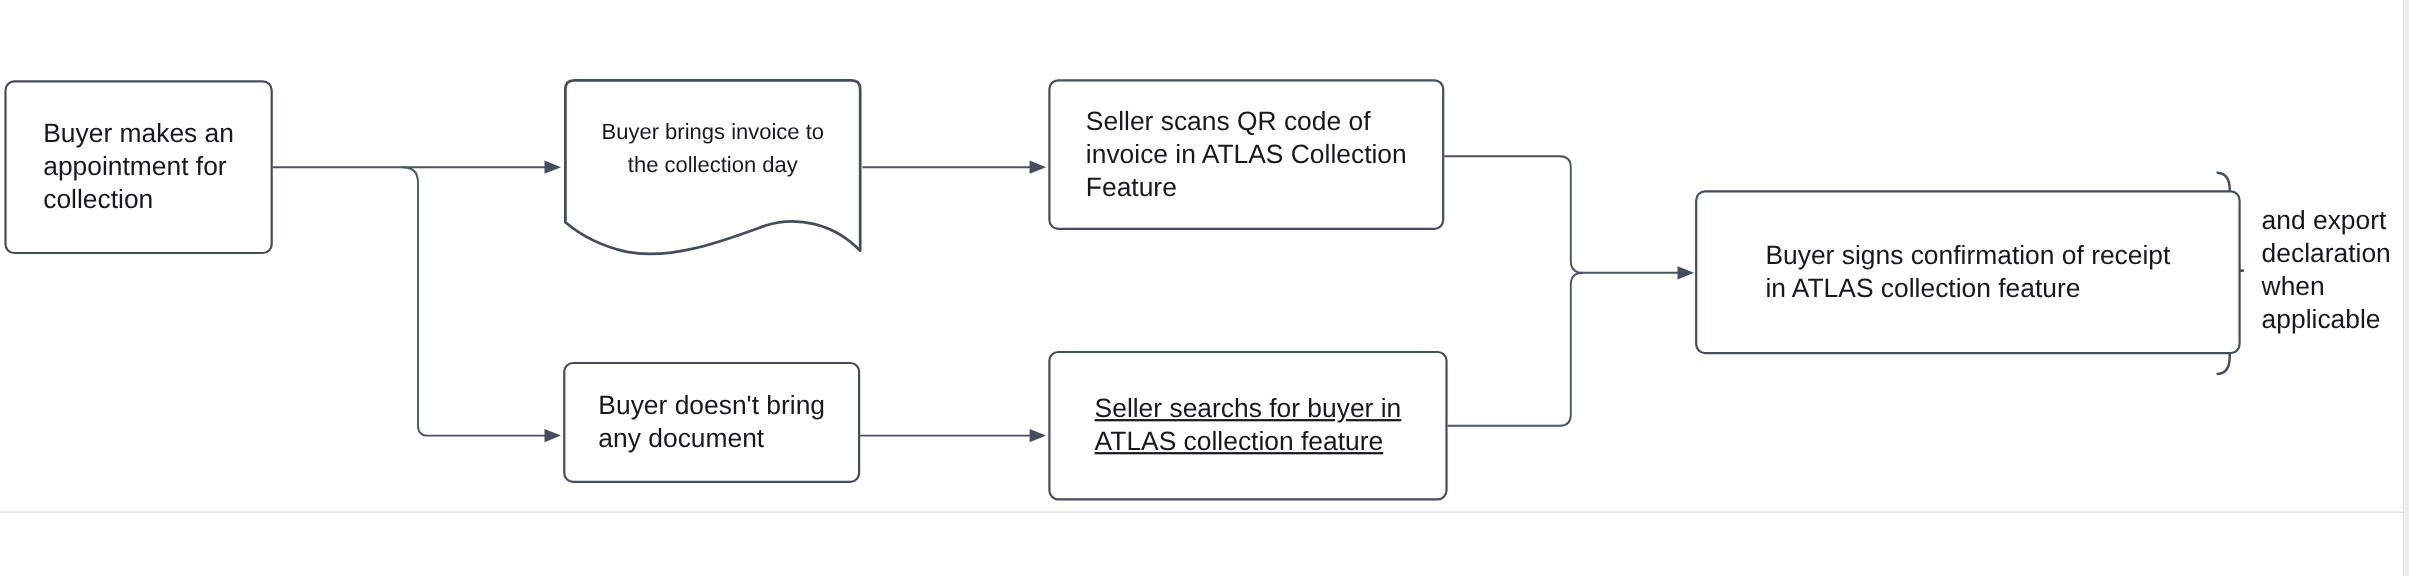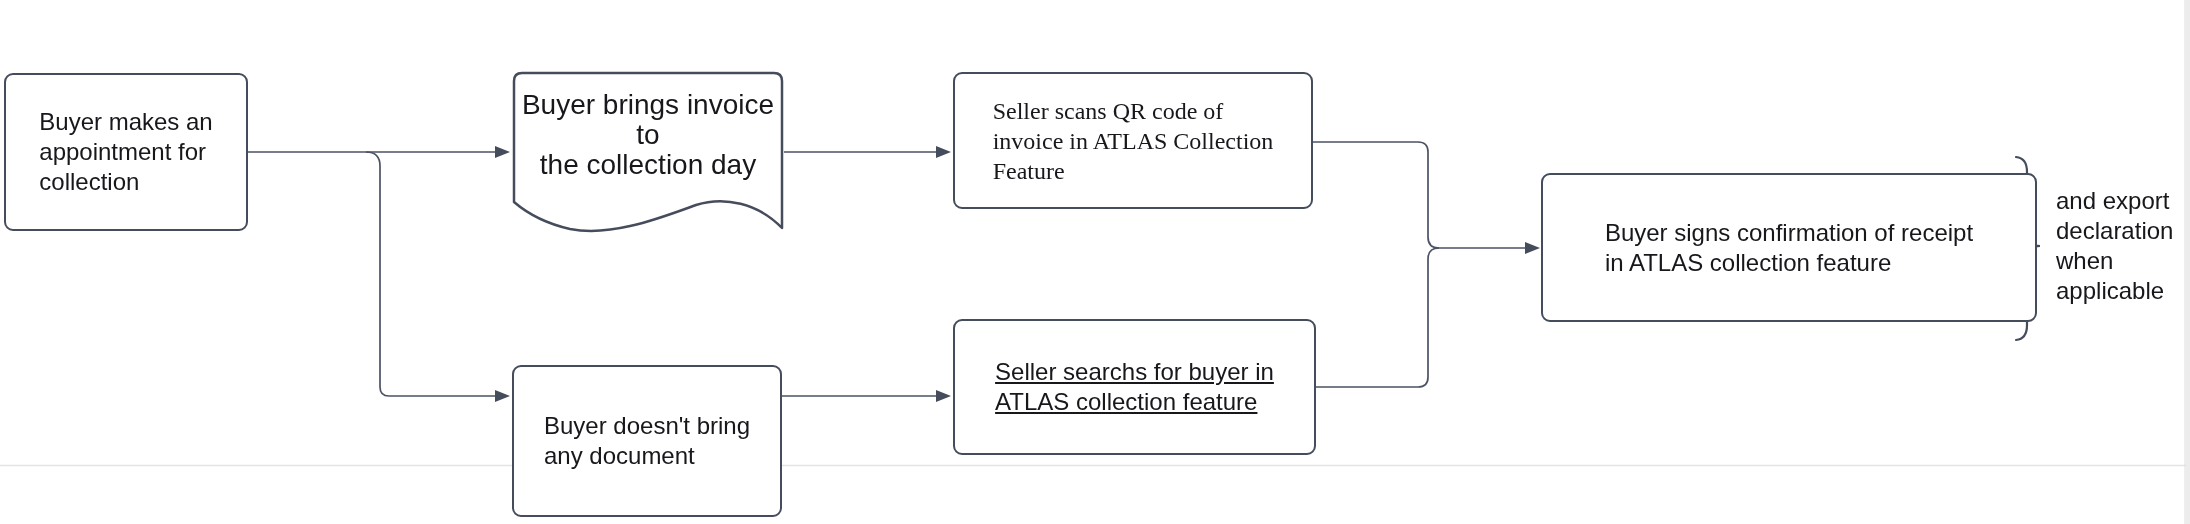--- a/index.html
+++ b/index.html
@@ -8,28 +8,28 @@
     font-family:"Liberation Sans","DejaVu Sans",sans-serif;color:#17171c;
   }
   .layer{position:absolute;left:0;top:0;}
   .node{
     position:absolute;box-sizing:border-box;
     border:2.5px solid #454c5c;border-radius:9px;background:#ffffff;
     display:flex;align-items:center;justify-content:center;
     white-space:pre-line;font-size:24px;line-height:30px;
   }
   .n1{left:4px;  top:73px;  width:244px;height:158px;}
-  .n2{left:953px;top:72px;  width:360px;height:137px;font-family:Liberation Serif, serif;}
-  .n3{left:512px;top:329px; width:270px;height:152px;margin-top:36px;}
+  .n2{left:953px;top:72px;  width:360px;height:137px;}
+  .n3{left:512px;top:329px; width:270px;height:110px;}
   .n4{left:953px;top:319px; width:363px;height:136px;text-decoration:underline;}
   .n5{left:1541px;top:173px;width:496px;height:149px;}
   .doc-label{
     position:absolute;left:513px;top:73px;width:270px;height:124px;
     display:flex;align-items:center;justify-content:center;text-align:center;
-    white-space:pre-line;font-size:28px;line-height:30px;
+    white-space:pre-line;font-size:20px;line-height:30px;
   }
   .side-note{
     position:absolute;left:2056px;top:186px;width:150px;
     font-size:24px;line-height:30px;white-space:pre-line;text-align:left;
   }
 </style>
 </head>
 <body>
 
 <div class="canvas">

